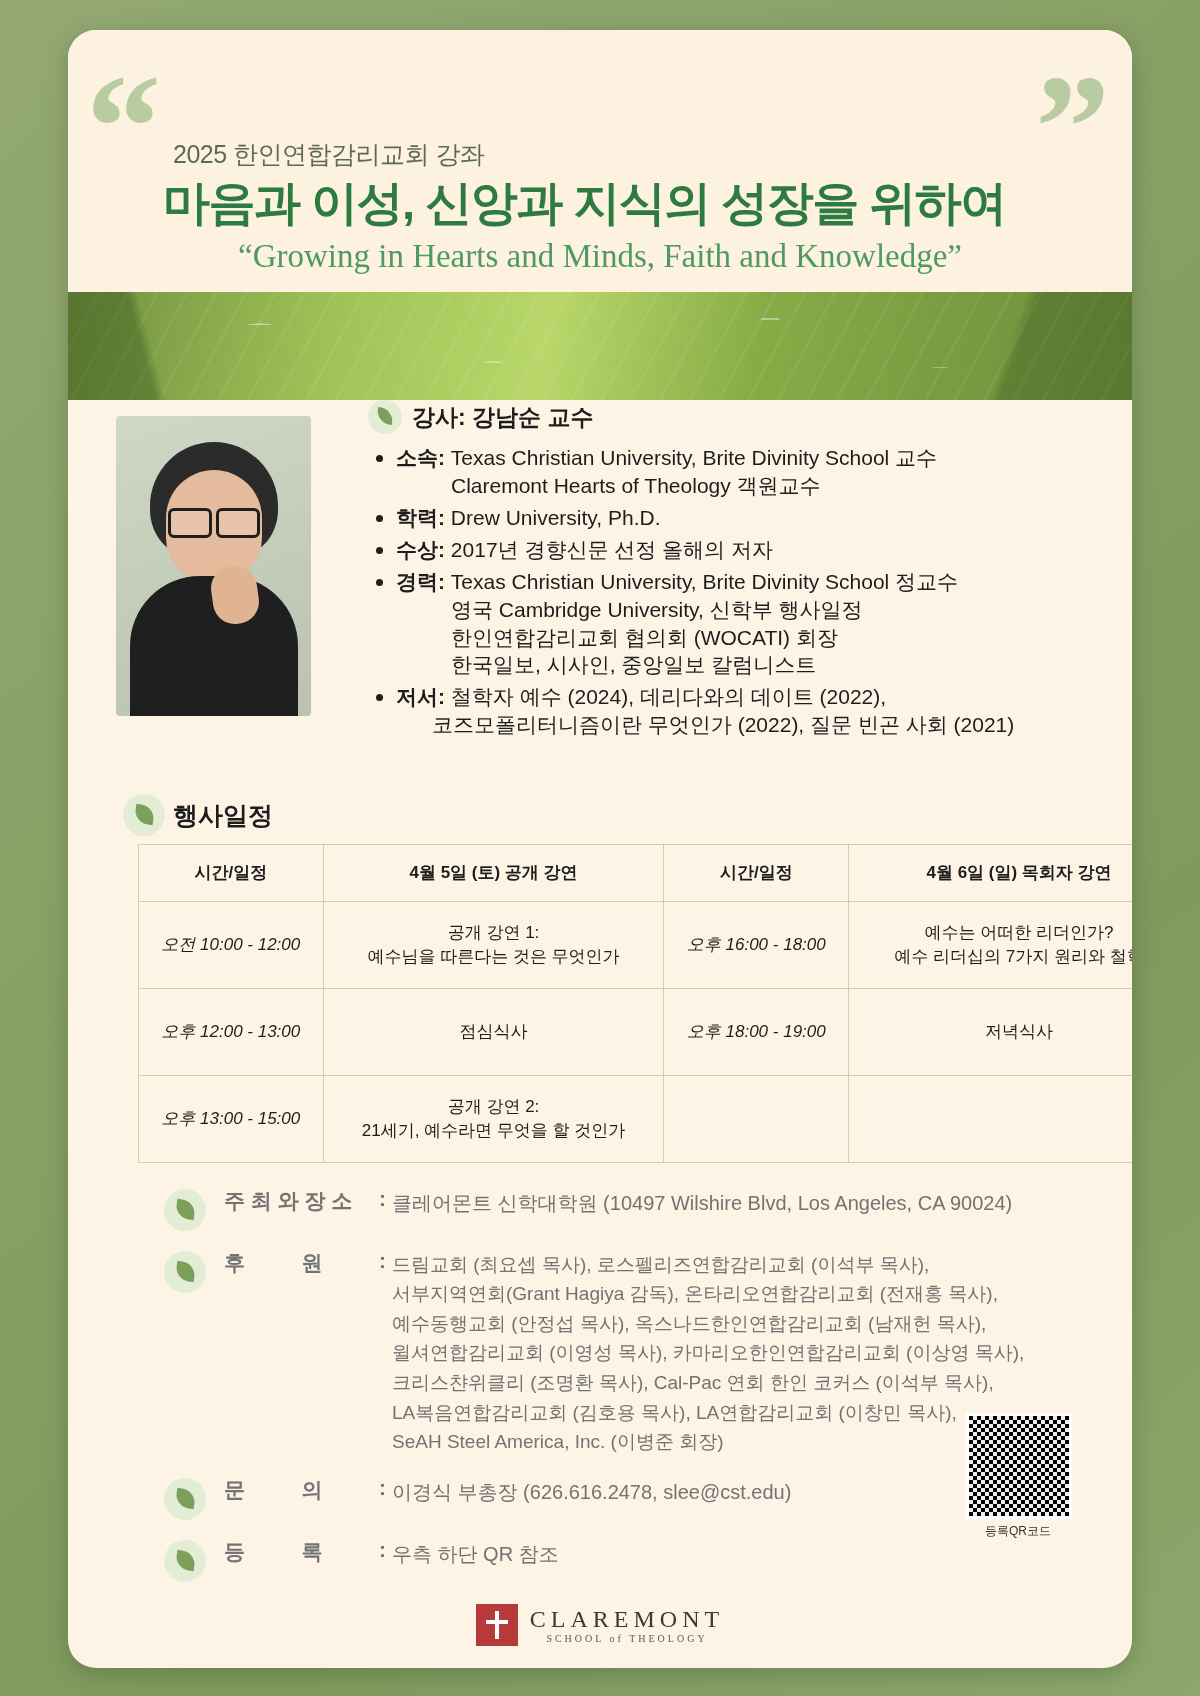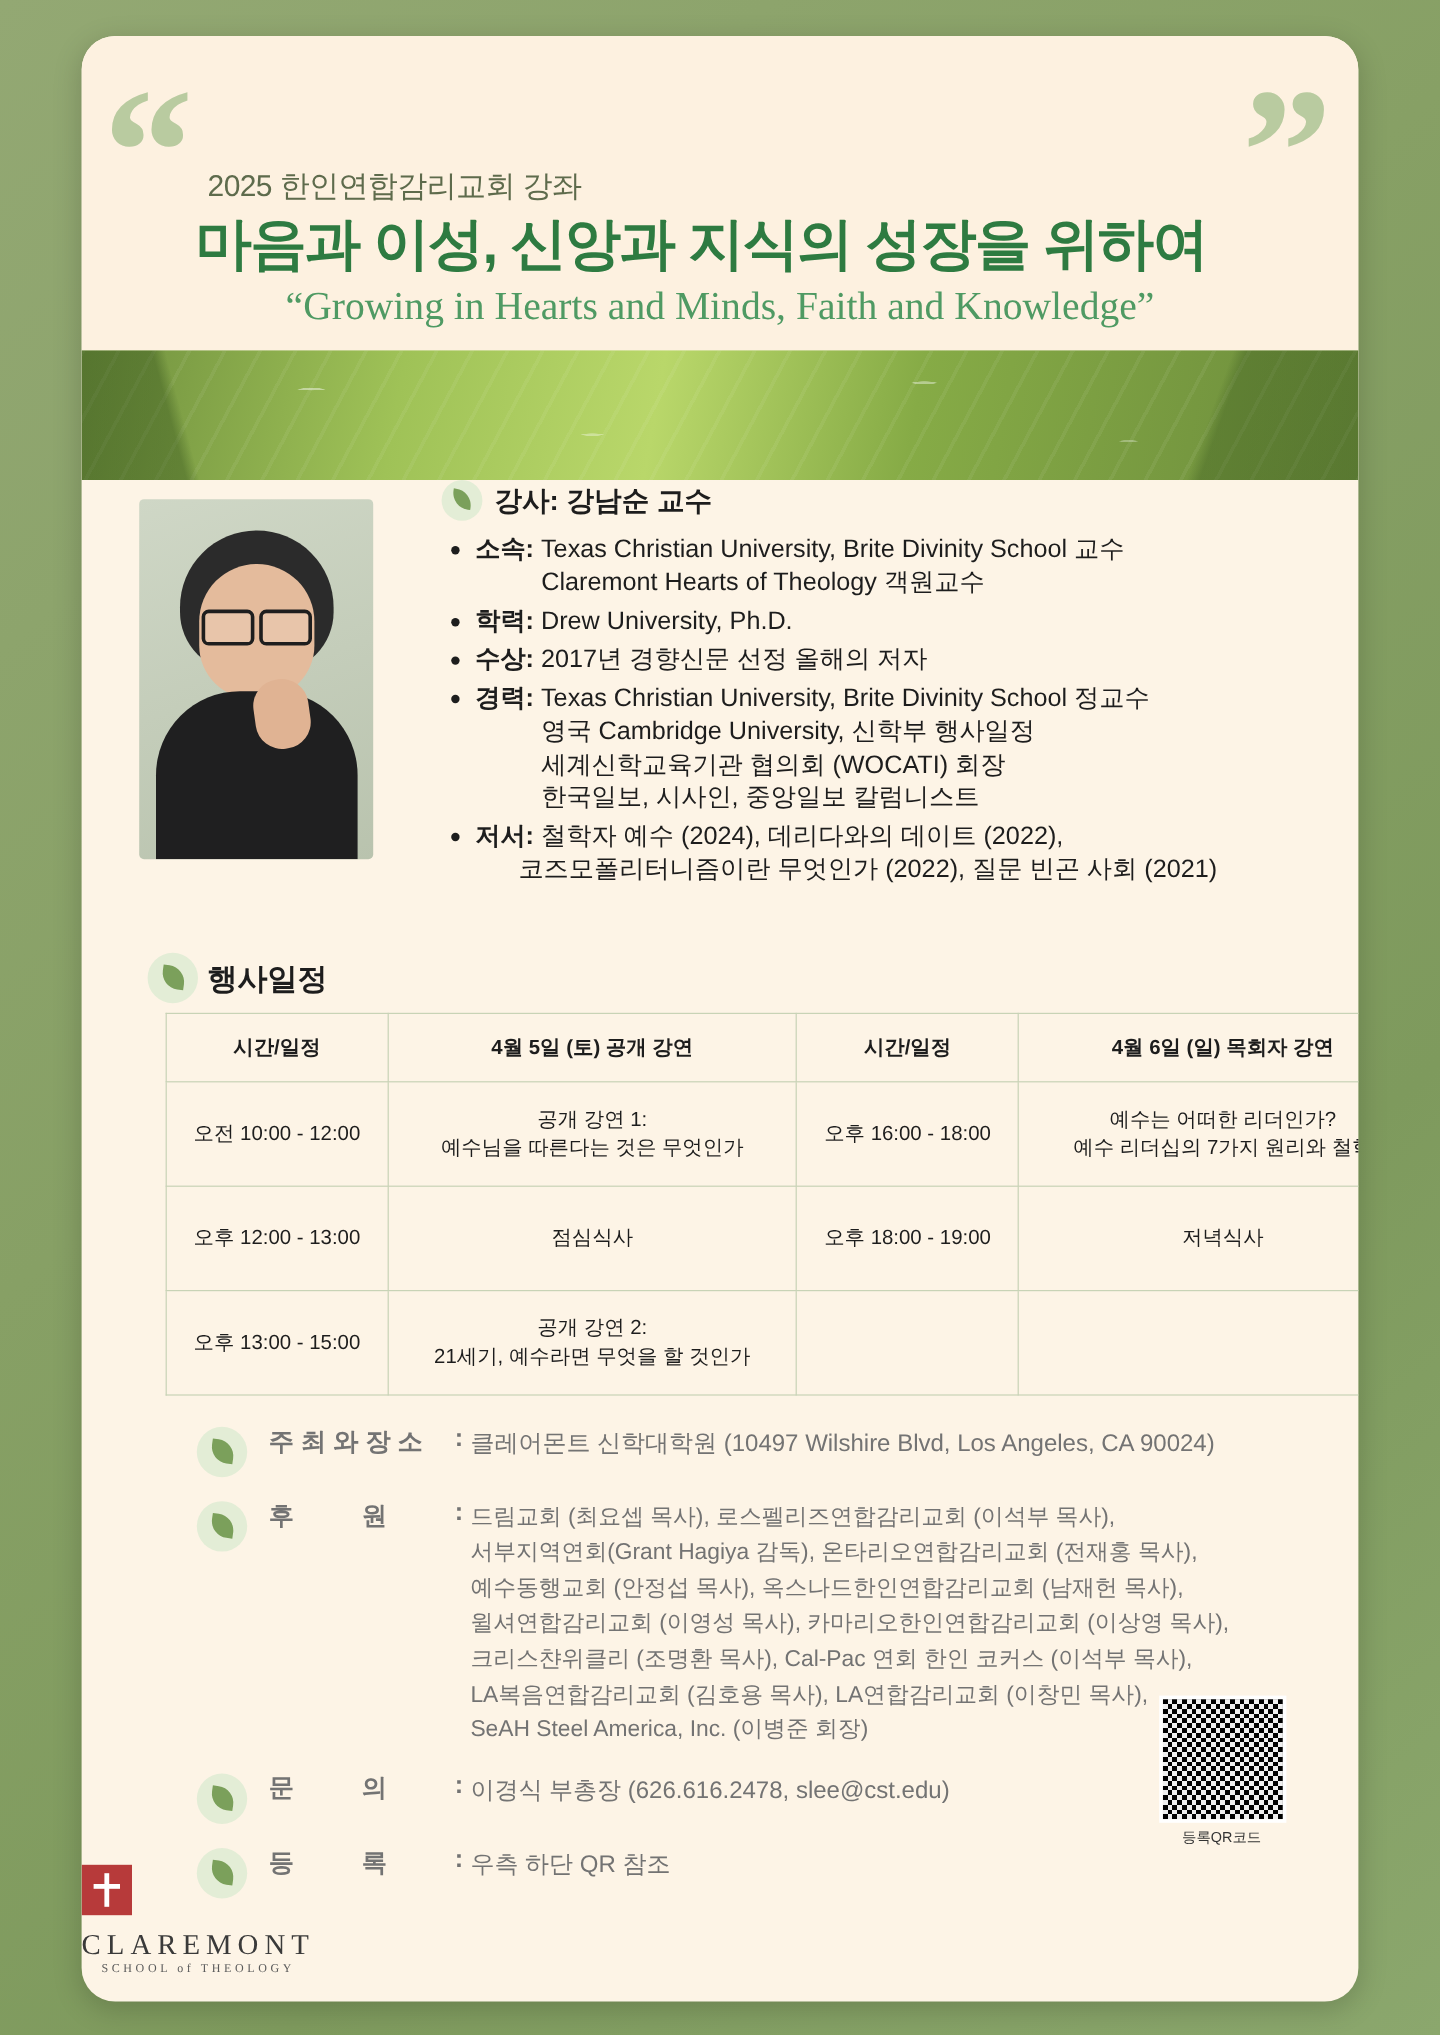--- a/index.html
+++ b/index.html
@@ -244,21 +244,21 @@
   table.sched th, table.sched td {
     border: 1px solid #c8d3b6;
     text-align: center;
     padding: 12px 6px;
     line-height: 1.4;
   }
   table.sched th {
     font-weight: bold;
     padding: 16px 6px;
   }
-  table.sched td.time { width: 150px; }
+  table.sched td.time { width: 150px; font-style: italic; }
   table.sched td.topic { width: 288px; }
   table.sched tr.tall td { height: 62px; }
 
   
   .info {
     margin: 24px 0 0 0;
     padding: 0 46px 0 96px;
     font-size: 19px;
     color: #737373;
   }
@@ -301,23 +301,22 @@
   }
   .qr-label { font-size: 12px; margin-top: 4px; color: #333; }
 
   
   .footer {
     position: absolute;
     left: 0; right: 0;
     bottom: 22px;
     display: flex;
     justify-content: center;
-    align-items: flex-start;
+    align-items: center;
     gap: 12px;
-    flex-direction: column;
   }
   .logo-mark {
     width: 42px; height: 42px;
     background: #b73a3a;
     position: relative;
   }
   .logo-mark::before {
     content: "";
     position: absolute;
     left: 19px; top: 7px;
@@ -390,21 +389,21 @@
           <span>Drew University, Ph.D.</span>
         </li>
         <li>
           <span class="lbl">수상:</span>
           <span>2017년 경향신문 선정 올해의 저자</span>
         </li>
         <li>
           <span class="lbl">경력:</span>
           <span>Texas Christian University, Brite Divinity School 정교수</span>
           <span class="cont">영국 Cambridge University, 신학부 행사일정</span>
-          <span class="cont">세계신학교육기관 협의회 (WOCATI) 회장</span>
+          <span class="cont">한인연합감리교회 협의회 (WOCATI) 회장</span>
           <span class="cont">한국일보, 시사인, 중앙일보 칼럼니스트</span>
         </li>
         <li>
           <span class="lbl">저서:</span>
           <span>철학자 예수 (2024), 데리다와의 데이트 (2022),</span>
           <span class="cont2">코즈모폴리터니즘이란 무엇인가 (2022), 질문 빈곤 사회 (2021)</span>
         </li>
       </ul>
     </div>
   </div>

